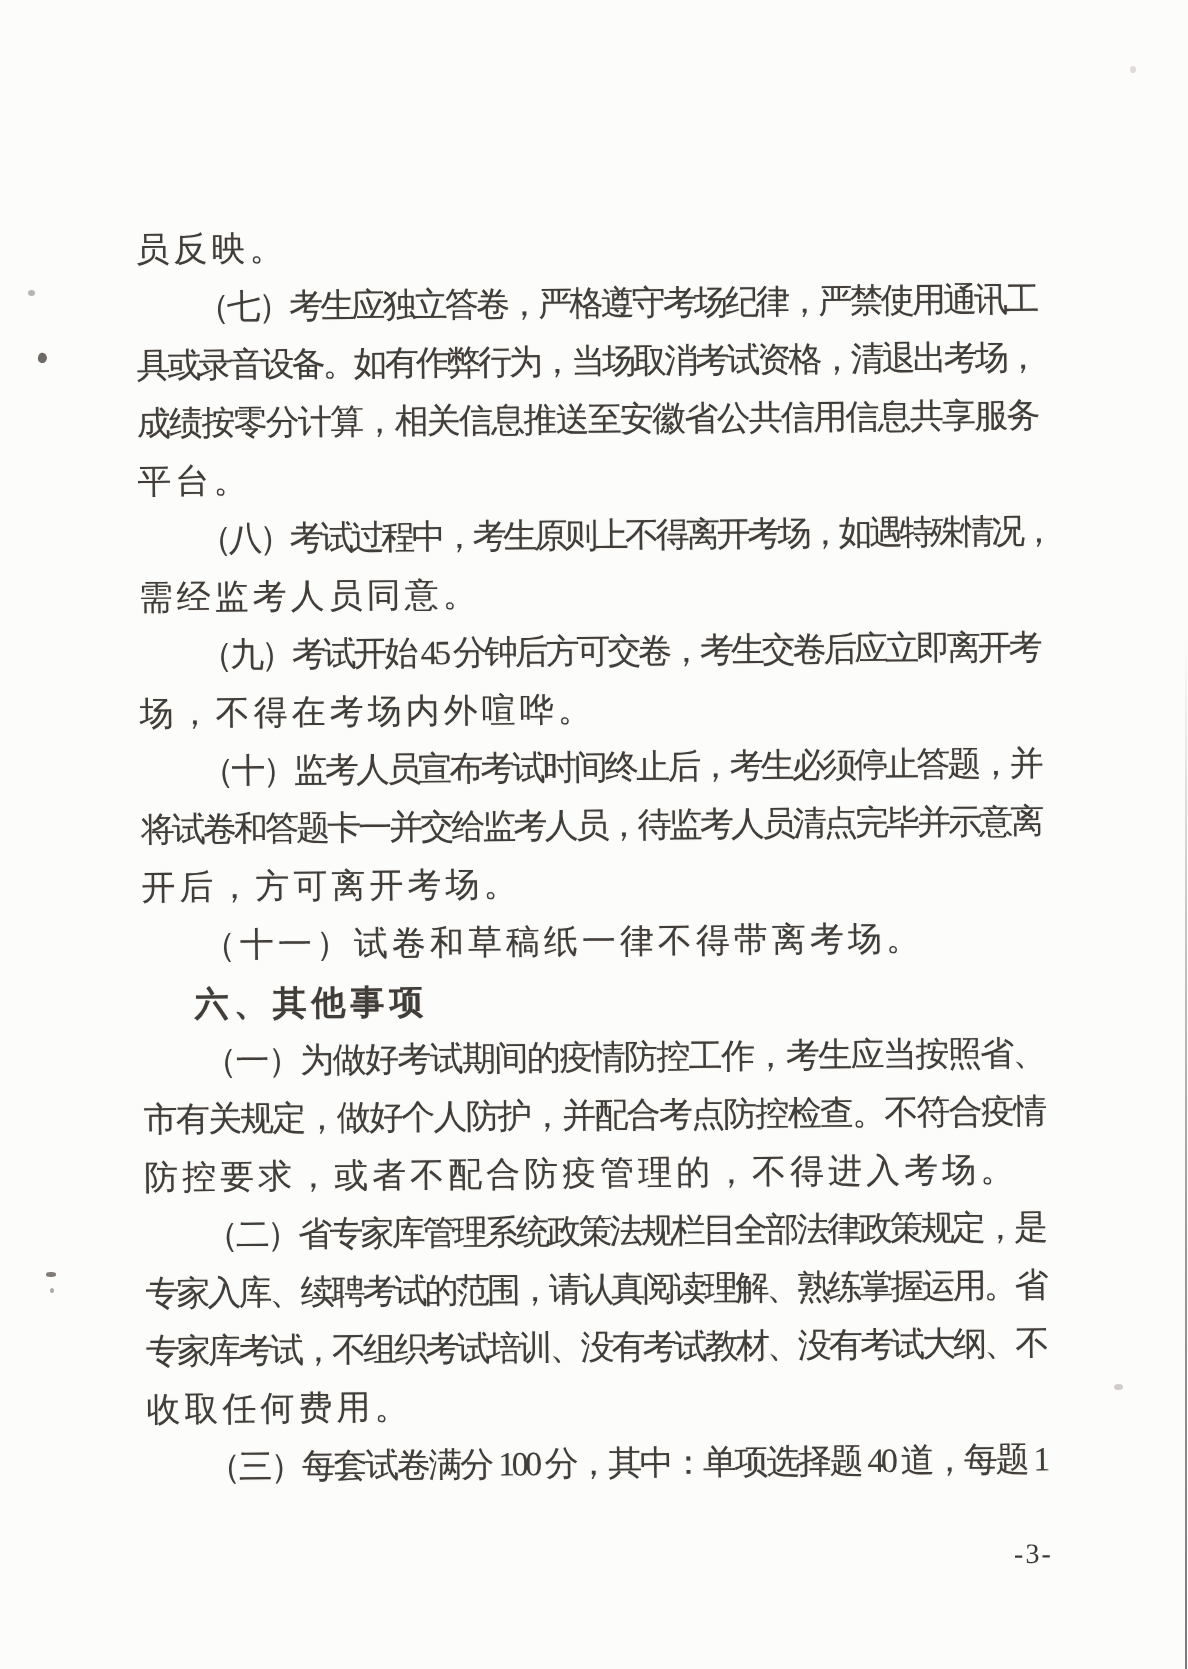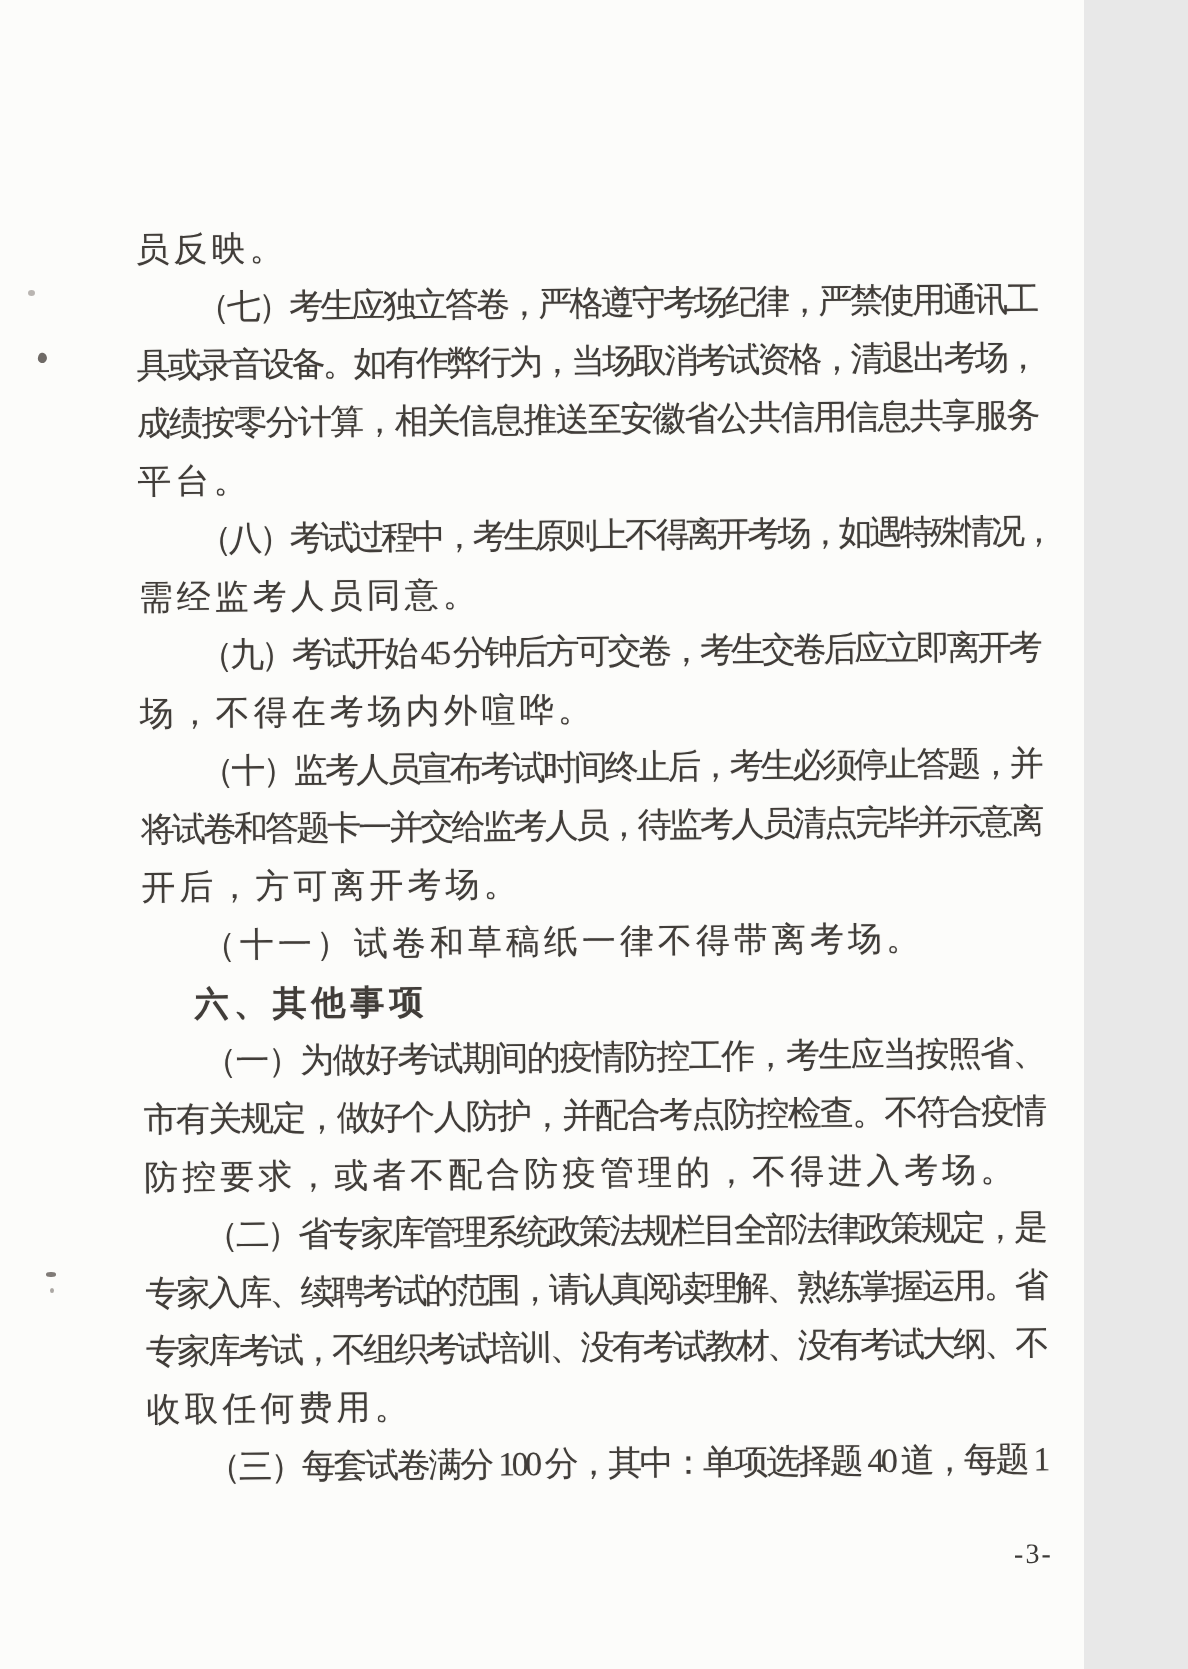--- a/index.html
+++ b/index.html
@@ -2,21 +2,21 @@
 <html><head>
 <meta charset="utf-8">
 <style>
   html, body {
     margin: 0;
     padding: 0;
     background: #e8e8e8;
   }
   .page {
     position: relative;
-    width: 1084px;
+    width: 1188px;
     height: 1669px;
     background: #fcfcfa;
     overflow: hidden;
     font-family: "Liberation Serif", "DejaVu Serif", serif;
   }
   .text-block {
     position: absolute;
     left: 135px;
     top: 221px;
     width: 900px;

